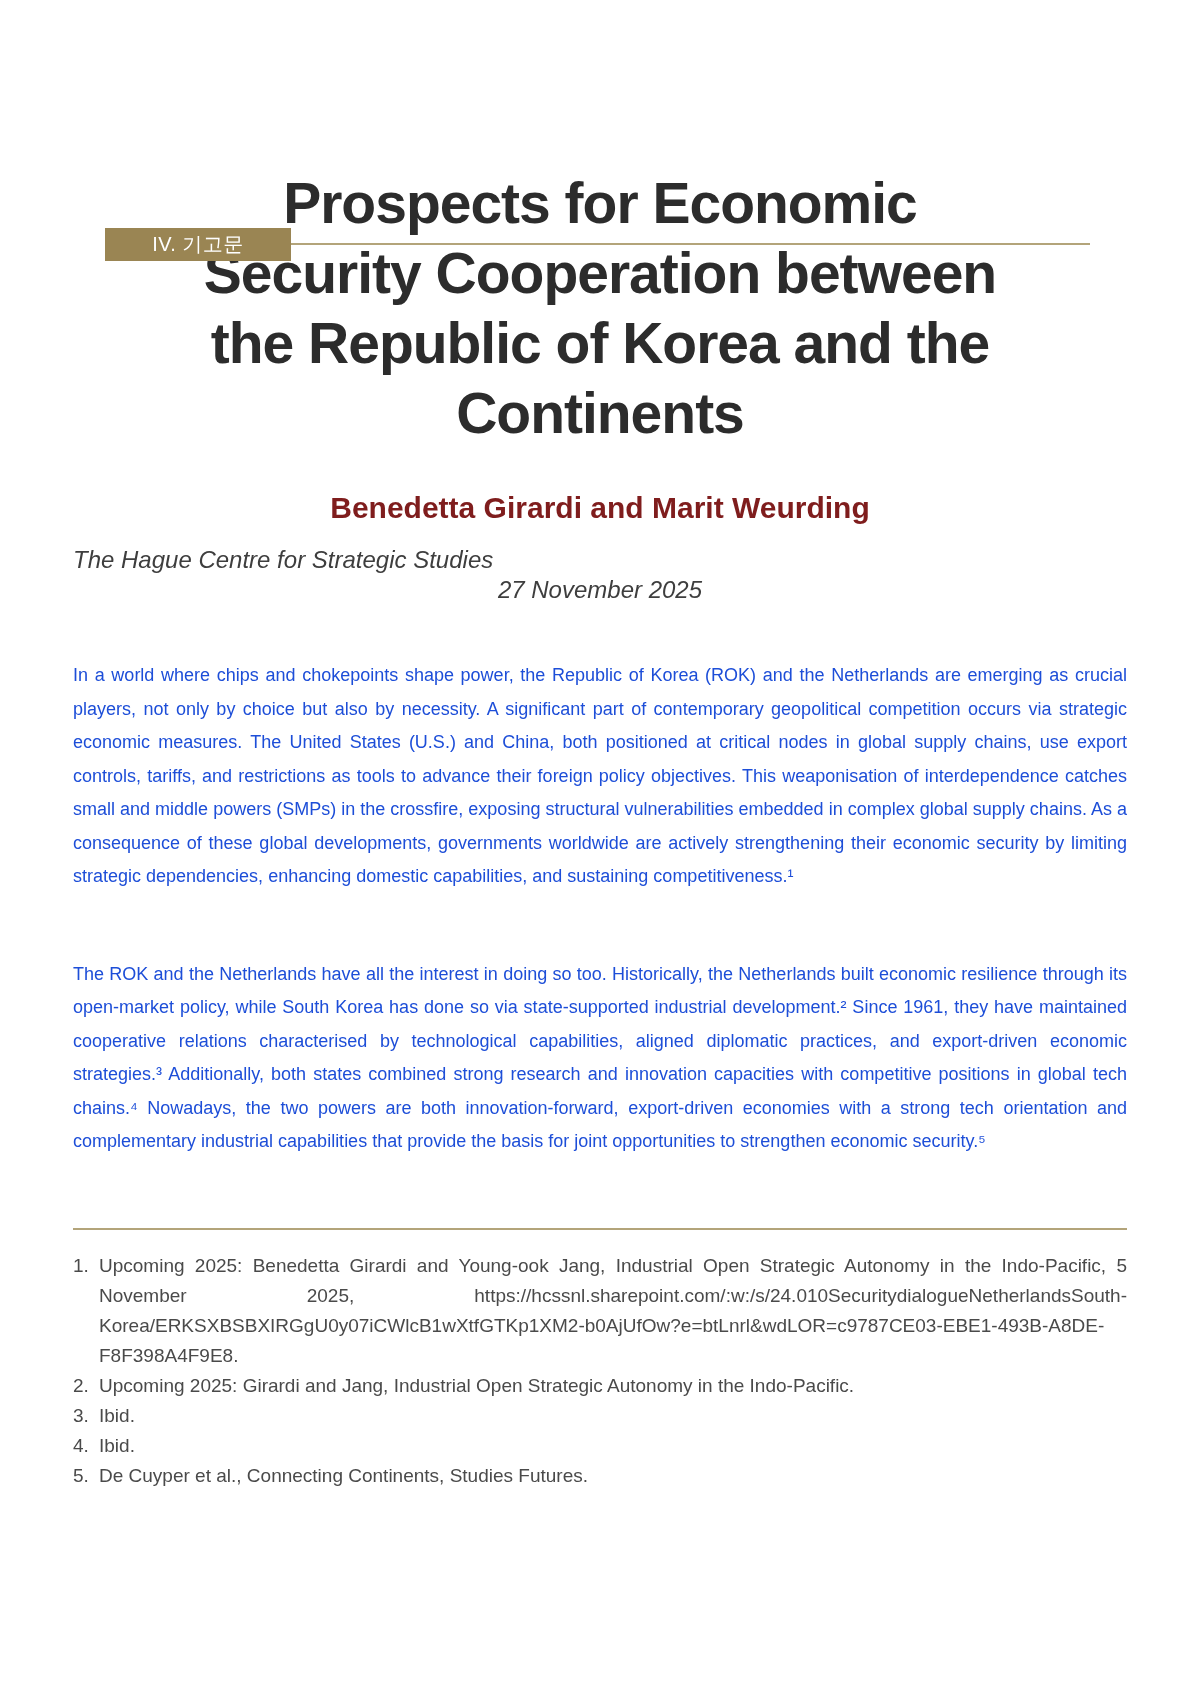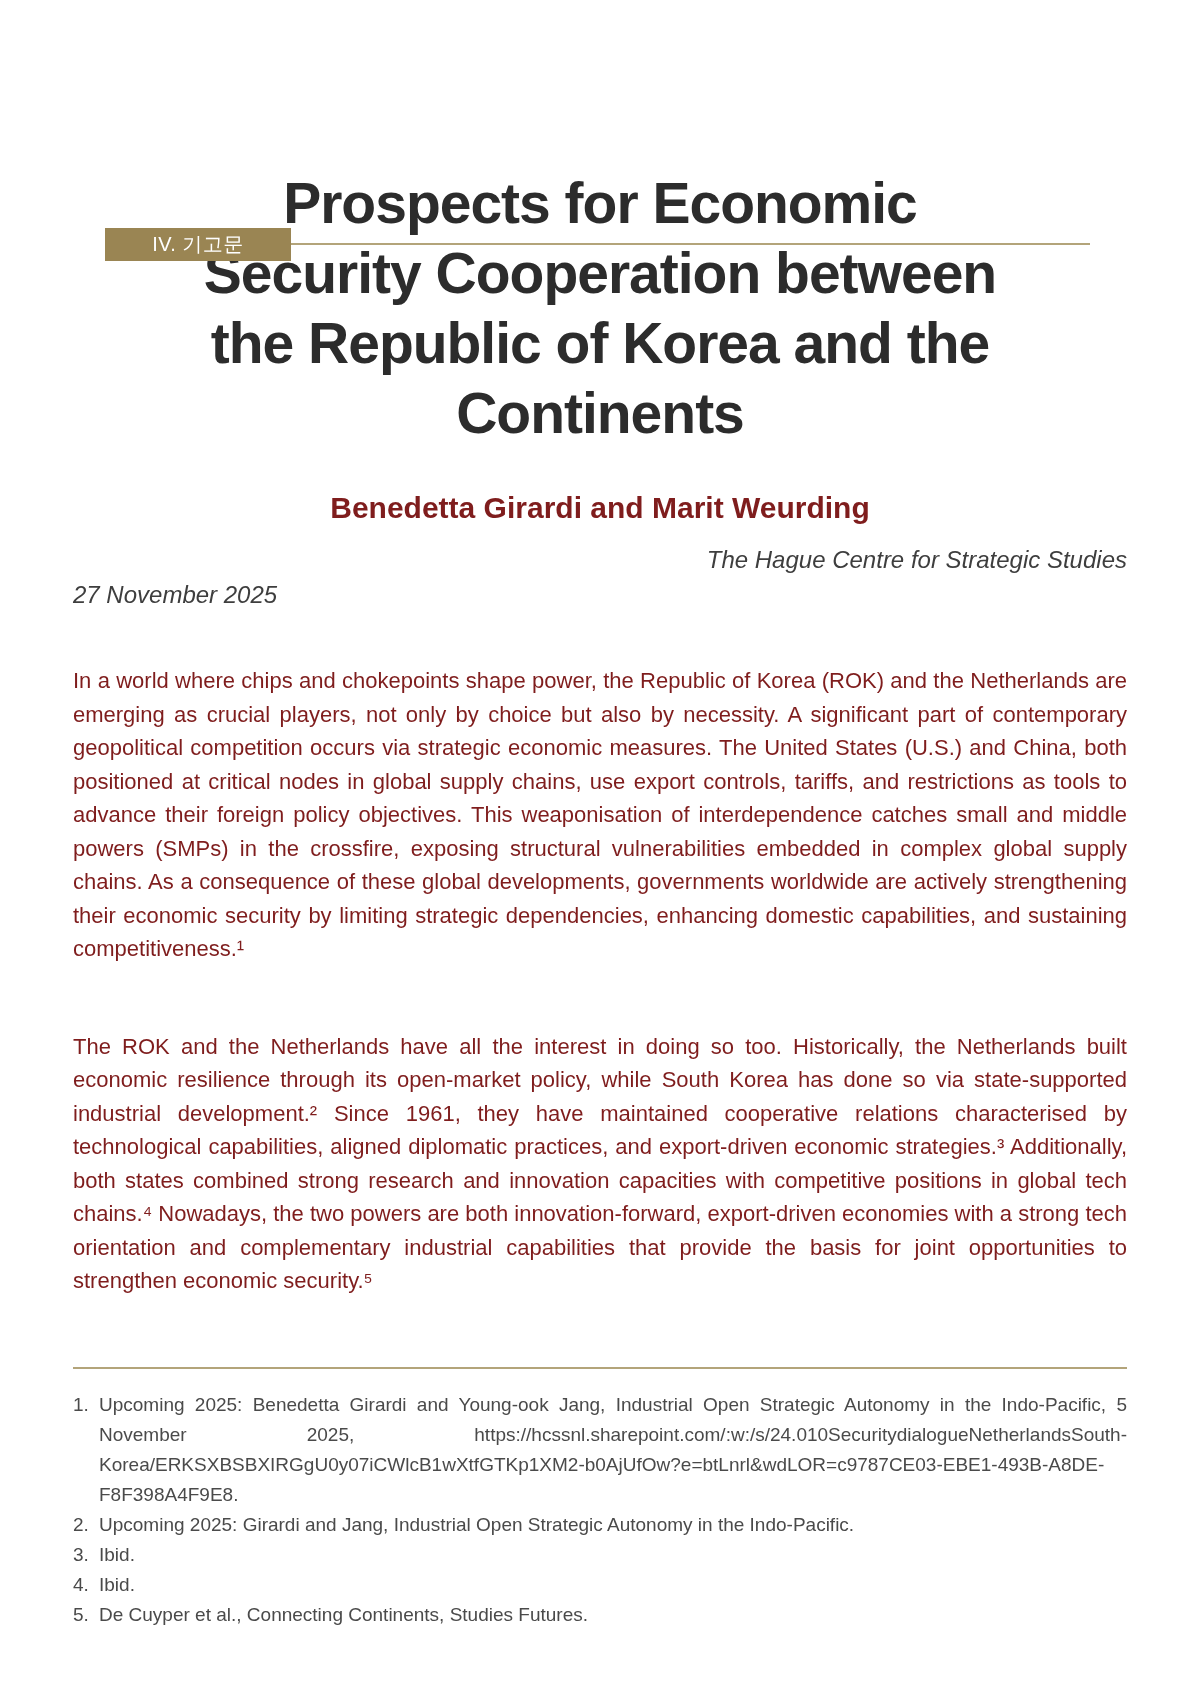--- a/index.html
+++ b/index.html
@@ -30,31 +30,31 @@
     font-size: 57px; font-weight: bold; letter-spacing: -1px;
     line-height: 70px; color: #2c2c2c;
   }
   h1.title span { display: block; white-space: nowrap; }
 
   .authors {
     margin-top: 42px; text-align: center;
     font-size: 30px; font-weight: bold; line-height: 36px; color: #7f1d1d;
   }
   .affiliation {
-    margin-top: 19px; text-align: right;
+    margin-top: 19px; text-align: left;
     font-style: italic; font-size: 24px; line-height: 30px; color: #3e3e3e;
   }
   .pubdate {
-    margin-top: 5px; text-align: left;
+    text-align: center;
     font-style: italic; font-size: 24px; line-height: 30px; color: #3e3e3e;
   }
 
   p.body-para {
     margin: 0; text-align: justify;
-    font-size: 22px; line-height: 33.5px; color: #7f1d1d;
+    font-size: 18px; line-height: 33.5px; color: #1d4ed8;
   }
   p.body-para.first { margin-top: 54px; }
   p.body-para.second { margin-top: 64px; }
 
   .fn-rule { margin-top: 69px; height: 2px; background: #b3a47a; }
 
   ol.footnotes { list-style: none; margin: 21px 0 0 0; padding: 0; }
   ol.footnotes li.fn {
     display: flex;
     font-size: 19px; line-height: 30px; color: #4a4a4a;

